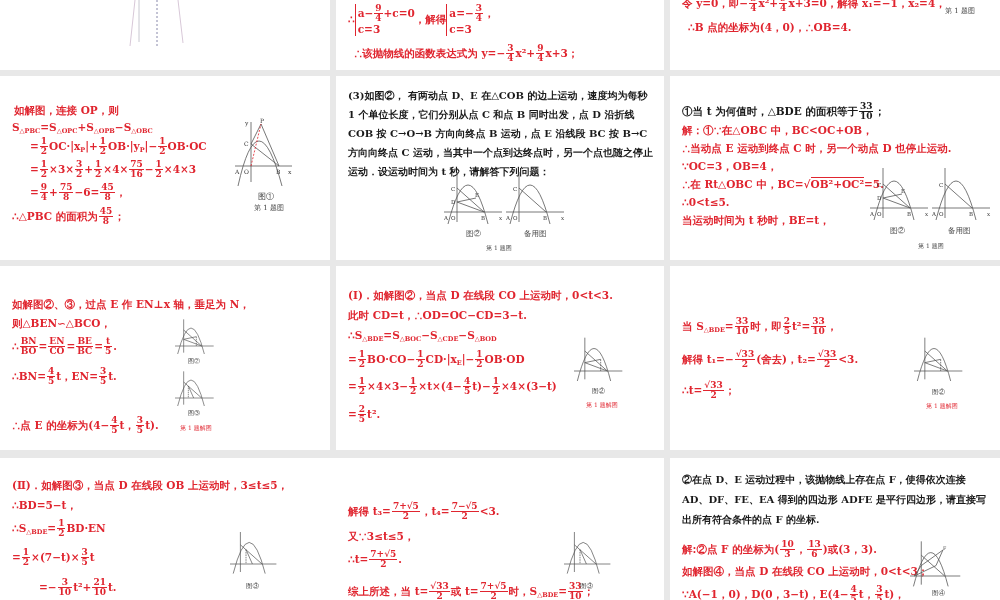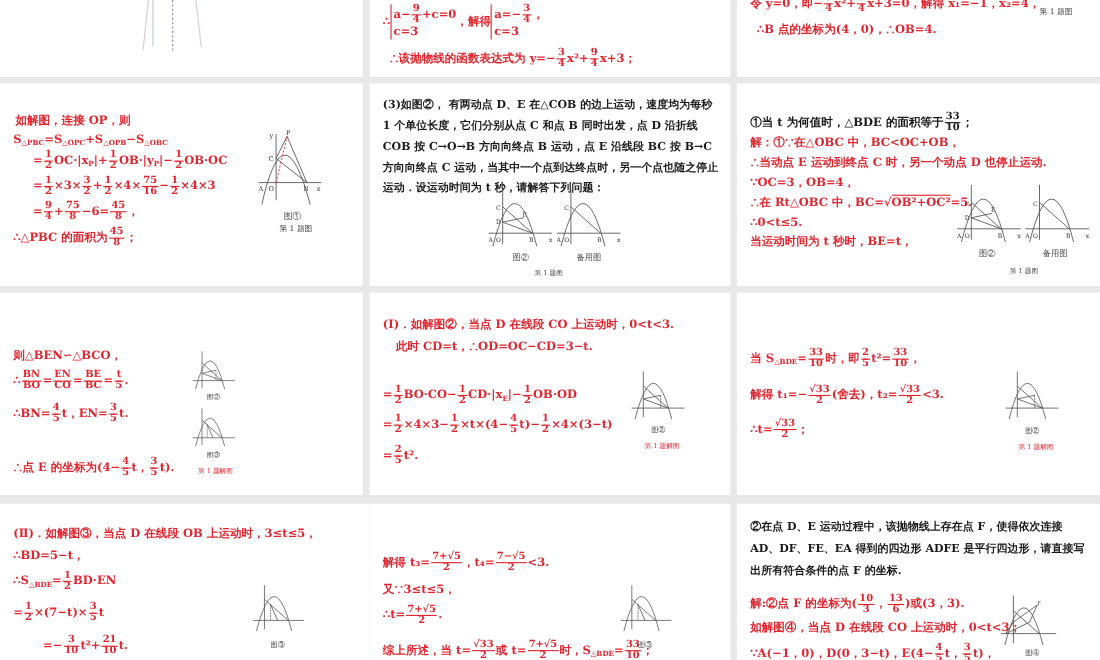--- a/index.html
+++ b/index.html
@@ -135,20 +135,21 @@
     <text x="7" y="50" font-size="5.5" fill="#333">O</text>
     <text x="37" y="50" font-size="5.5" fill="#333">B</text>
     <text x="55" y="50" font-size="5.5" fill="#333">x</text>
   </svg>
   <div class="cap" style="left:220px;top:150px;font-size:7.5px;">图②</div>
   <div class="cap" style="left:278px;top:150px;font-size:7.5px;">备用图</div>
   <div class="cap" style="left:248px;top:166px;font-size:6px;">第 1 题图</div>
 </div>
 
 <div class="slide" style="left:0;top:266px;width:330px;height:184px;">
+  <div class="ln red" style="left:12px;top:31px;">如解图②、③，过点 E 作 EN⊥x 轴，垂足为 N，</div>
   <div class="ln red" style="left:12px;top:50px;">则△BEN∽△BCO，</div>
   <div class="ln red" style="left:12px;top:71px;">∴<span class="frac"><span class="n">BN</span><span class="d">BO</span></span>=<span class="frac"><span class="n">EN</span><span class="d">CO</span></span>=<span class="frac"><span class="n">BE</span><span class="d">BC</span></span>=<span class="frac"><span class="n">t</span><span class="d">5</span></span>.</div>
   <div class="ln red" style="left:12px;top:101px;">∴BN=<span class="frac"><span class="n">4</span><span class="d">5</span></span>t，EN=<span class="frac"><span class="n">3</span><span class="d">5</span></span>t.</div>
   <div class="ln red" style="left:12px;top:127px;margin-top:23px;">∴点 E 的坐标为(4−<span class="frac"><span class="n">4</span><span class="d">5</span></span>t，<span class="frac"><span class="n">3</span><span class="d">5</span></span>t).</div>
   <svg class="fig" style="left:175px;top:52px;" width="40" height="36" viewBox="0 0 60 54">
     <line x1="0" y1="42" x2="58" y2="42" stroke="#555" stroke-width="1"></line>
     <line x1="13" y1="52" x2="13" y2="2" stroke="#555" stroke-width="1"></line>
     <path d="M4,54 Q24,-24 44,54" fill="none" stroke="#555" stroke-width="1"></path>
     <line x1="13" y1="18" x2="40" y2="42" stroke="#555" stroke-width="1"></line>
     <line x1="13" y1="32" x2="40" y2="42" stroke="#555" stroke-width="1"></line>
@@ -163,21 +164,22 @@
     <line x1="13" y1="18" x2="40" y2="42" stroke="#555" stroke-width="1"></line>
     <line x1="20" y1="24" x2="28" y2="42" stroke="#555" stroke-width="1"></line>
     <line x1="20" y1="24" x2="20" y2="42" stroke="#555" stroke-width="1" stroke-dasharray="2,1"></line>
   </svg>
   <div class="cap" style="left:188px;top:143px;font-size:6px;">图③</div>
   <div class="capr" style="left:180px;top:158px;">第 1 题解图</div>
 </div>
 
 <div class="slide" style="left:336px;top:266px;width:328px;height:184px;">
   <div class="ln red" style="left:12px;top:22px;">(Ⅰ)．如解图②，当点 D 在线段 CO 上运动时，0&lt;t&lt;3.</div>
-  <div class="ln red" style="left:24px;top:42px;">此时 CD=t，∴OD=OC−CD=3−t.</div>
+  <div class="ln red" style="left:12px;top:42px;">此时 CD=t，∴OD=OC−CD=3−t.</div>
+  <div class="ln red" style="left:12px;top:62px;">∴S<span class="sub">△BDE</span>=S<span class="sub">△BOC</span>−S<span class="sub">△CDE</span>−S<span class="sub">△BOD</span></div>
   <div class="ln red" style="left:12px;top:84px;">=<span class="frac"><span class="n">1</span><span class="d">2</span></span>BO·CO−<span class="frac"><span class="n">1</span><span class="d">2</span></span>CD·|x<span class="sub">E</span>|−<span class="frac"><span class="n">1</span><span class="d">2</span></span>OB·OD</div>
   <div class="ln red" style="left:12px;top:111px;">=<span class="frac"><span class="n">1</span><span class="d">2</span></span>×4×3−<span class="frac"><span class="n">1</span><span class="d">2</span></span>×t×(4−<span class="frac"><span class="n">4</span><span class="d">5</span></span>t)−<span class="frac"><span class="n">1</span><span class="d">2</span></span>×4×(3−t)</div>
   <div class="ln red" style="left:12px;top:139px;">=<span class="frac"><span class="n">2</span><span class="d">5</span></span>t².</div>
   <svg class="fig" style="left:238px;top:70px;" width="50" height="45" viewBox="0 0 60 54">
     <line x1="0" y1="42" x2="58" y2="42" stroke="#555" stroke-width="0.9"></line>
     <line x1="13" y1="52" x2="13" y2="2" stroke="#555" stroke-width="0.9"></line>
     <path d="M4,54 Q24,-24 44,54" fill="none" stroke="#555" stroke-width="0.9"></path>
     <line x1="13" y1="18" x2="40" y2="42" stroke="#555" stroke-width="0.9"></line>
     <line x1="13" y1="32" x2="40" y2="42" stroke="#555" stroke-width="0.9"></line>
     <line x1="13" y1="32" x2="32" y2="28" stroke="#555" stroke-width="0.9"></line>

